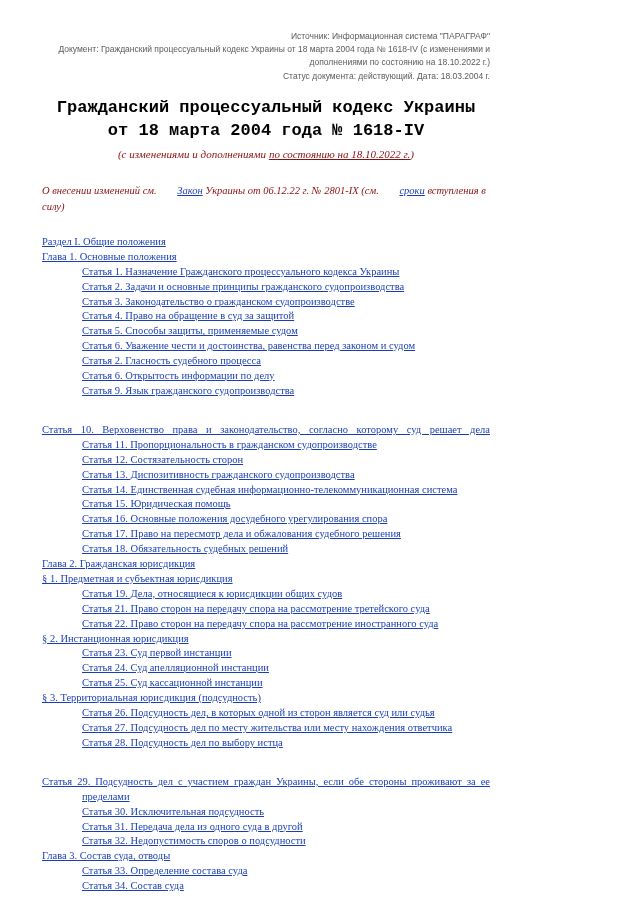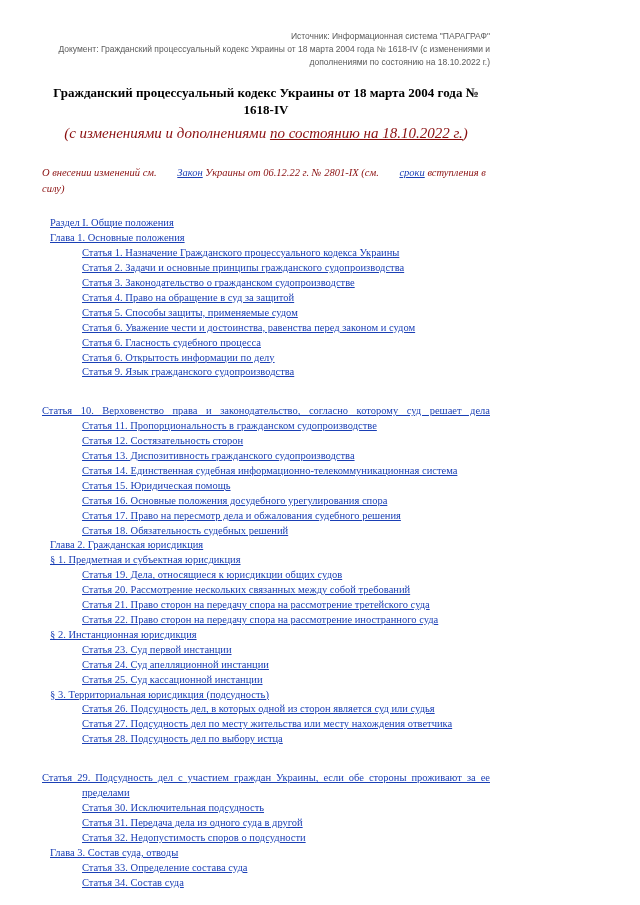--- a/index.html
+++ b/index.html
@@ -29,29 +29,29 @@
     line-height: 1.55;
   }
   .header-line {
     display: block;
   }
   .title-block {
     margin-top: 14px;
     text-align: center;
   }
   .doc-title {
-    font-family: Liberation Serif, serif;
-    font-size: 13px;
+    font-family: Liberation Mono, monospace;
+    font-size: 17px;
     font-weight: bold;
     color: #000000;
     line-height: 1.35;
   }
   .doc-subtitle {
     font-family: "Liberation Serif", serif;
-    font-size: 15px;
+    font-size: 11px;
     font-style: italic;
     color: #8a0f0f;
     margin-top: 4px;
     line-height: 1.35;
   }
   .doc-subtitle .ul {
     text-decoration: underline;
   }
   .amend-note {
     margin-top: 22px;
@@ -73,75 +73,75 @@
     font-size: 10.5px;
     line-height: 1.42;
   }
   .toc-entry {
     color: #1a3fb5;
     text-decoration: underline;
     cursor: pointer;
     display: block;
     white-space: normal;
   }
-  .lvl-0 { margin-left: 8px; }
+  .lvl-0 { margin-left: 0px; }
   .lvl-1 { margin-left: 40px; }
   .justify {
     text-align: justify;
     text-align-last: justify;
     margin-top: 24px;
   }
   .toc-entry.wrap-out {
     margin-left: 40px;
     text-indent: -40px;
     padding-left: 0;
   }
 </style>
 </head>
 <body>
 
 <div class="page">
 
   <div class="header-block">
     <span class="header-line">Источник: Информационная система "ПАРАГРАФ"</span>
     <span class="header-line">Документ: Гражданский процессуальный кодекс Украины от 18 марта 2004 года № 1618-IV (с изменениями и дополнениями по состоянию на 18.10.2022 г.)</span>
+    <span class="header-line">Статус документа: действующий. Дата: 18.03.2004 г.</span>
   </div>
 
   <div class="title-block">
     <div class="doc-title">Гражданский процессуальный кодекс Украины от 18 марта 2004 года № 1618-IV</div>
     <div class="doc-subtitle"><span>(с изменениями и дополнениями </span><span class="ul">по состоянию на 18.10.2022 г.</span><span>)</span></div>
   </div>
 
   <div class="amend-note"><span>О внесении изменений см. </span><span class="lnk">Закон</span><span> Украины от 06.12.22 г. № 2801-IX (см. </span><span class="lnk">сроки</span><span> вступления в силу)</span></div>
 
   <div class="toc" id="toc-root">
       <div class="toc-entry lvl-0">Раздел I. Общие положения</div>
       <div class="toc-entry lvl-0">Глава 1. Основные положения</div>
       <div class="toc-entry lvl-1">Статья 1. Назначение Гражданского процессуального кодекса Украины</div>
       <div class="toc-entry lvl-1">Статья 2. Задачи и основные принципы гражданского судопроизводства</div>
       <div class="toc-entry lvl-1">Статья 3. Законодательство о гражданском судопроизводстве</div>
       <div class="toc-entry lvl-1">Статья 4. Право на обращение в суд за защитой</div>
       <div class="toc-entry lvl-1">Статья 5. Способы защиты, применяемые судом</div>
       <div class="toc-entry lvl-1">Статья 6. Уважение чести и достоинства, равенства перед законом и судом</div>
-      <div class="toc-entry lvl-1">Статья 6. Гласность судебного процесса</div>
+      <div class="toc-entry lvl-1">Статья 2. Гласность судебного процесса</div>
       <div class="toc-entry lvl-1">Статья 6. Открытость информации по делу</div>
       <div class="toc-entry lvl-1">Статья 9. Язык гражданского судопроизводства</div>
       <div class="toc-entry lvl-1 wrap-out justify">Статья 10. Верховенство права и законодательство, согласно которому суд решает дела</div>
       <div class="toc-entry lvl-1">Статья 11. Пропорциональность в гражданском судопроизводстве</div>
       <div class="toc-entry lvl-1">Статья 12. Состязательность сторон</div>
       <div class="toc-entry lvl-1">Статья 13. Диспозитивность гражданского судопроизводства</div>
       <div class="toc-entry lvl-1">Статья 14. Единственная судебная информационно-телекоммуникационная система</div>
       <div class="toc-entry lvl-1">Статья 15. Юридическая помощь</div>
       <div class="toc-entry lvl-1">Статья 16. Основные положения досудебного урегулирования спора</div>
       <div class="toc-entry lvl-1">Статья 17. Право на пересмотр дела и обжалования судебного решения</div>
       <div class="toc-entry lvl-1">Статья 18. Обязательность судебных решений</div>
       <div class="toc-entry lvl-0">Глава 2. Гражданская юрисдикция</div>
       <div class="toc-entry lvl-0">§ 1. Предметная и субъектная юрисдикция</div>
       <div class="toc-entry lvl-1">Статья 19. Дела, относящиеся к юрисдикции общих судов</div>
-      <div class="toc-entry lvl-1">Статья 20. Рассмотрение нескольких связанных между собой требований</div>
       <div class="toc-entry lvl-1">Статья 21. Право сторон на передачу спора на рассмотрение третейского суда</div>
       <div class="toc-entry lvl-1">Статья 22. Право сторон на передачу спора на рассмотрение иностранного суда</div>
       <div class="toc-entry lvl-0">§ 2. Инстанционная юрисдикция</div>
       <div class="toc-entry lvl-1">Статья 23. Суд первой инстанции</div>
       <div class="toc-entry lvl-1">Статья 24. Суд апелляционной инстанции</div>
       <div class="toc-entry lvl-1">Статья 25. Суд кассационной инстанции</div>
       <div class="toc-entry lvl-0">§ 3. Территориальная юрисдикция (подсудность)</div>
       <div class="toc-entry lvl-1">Статья 26. Подсудность дел, в которых одной из сторон является суд или судья</div>
       <div class="toc-entry lvl-1">Статья 27. Подсудность дел по месту жительства или месту нахождения ответчика</div>
       <div class="toc-entry lvl-1">Статья 28. Подсудность дел по выбору истца</div>

